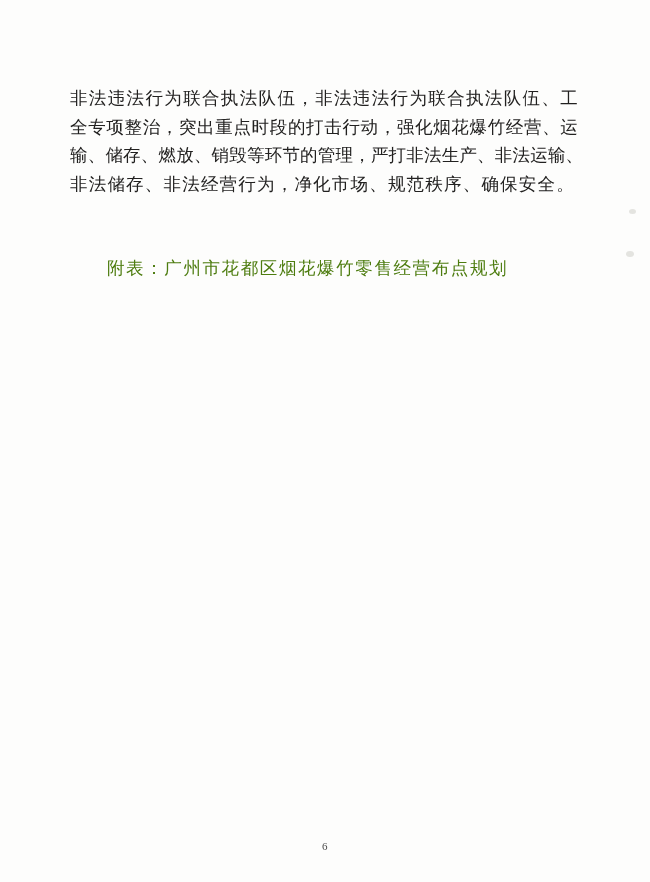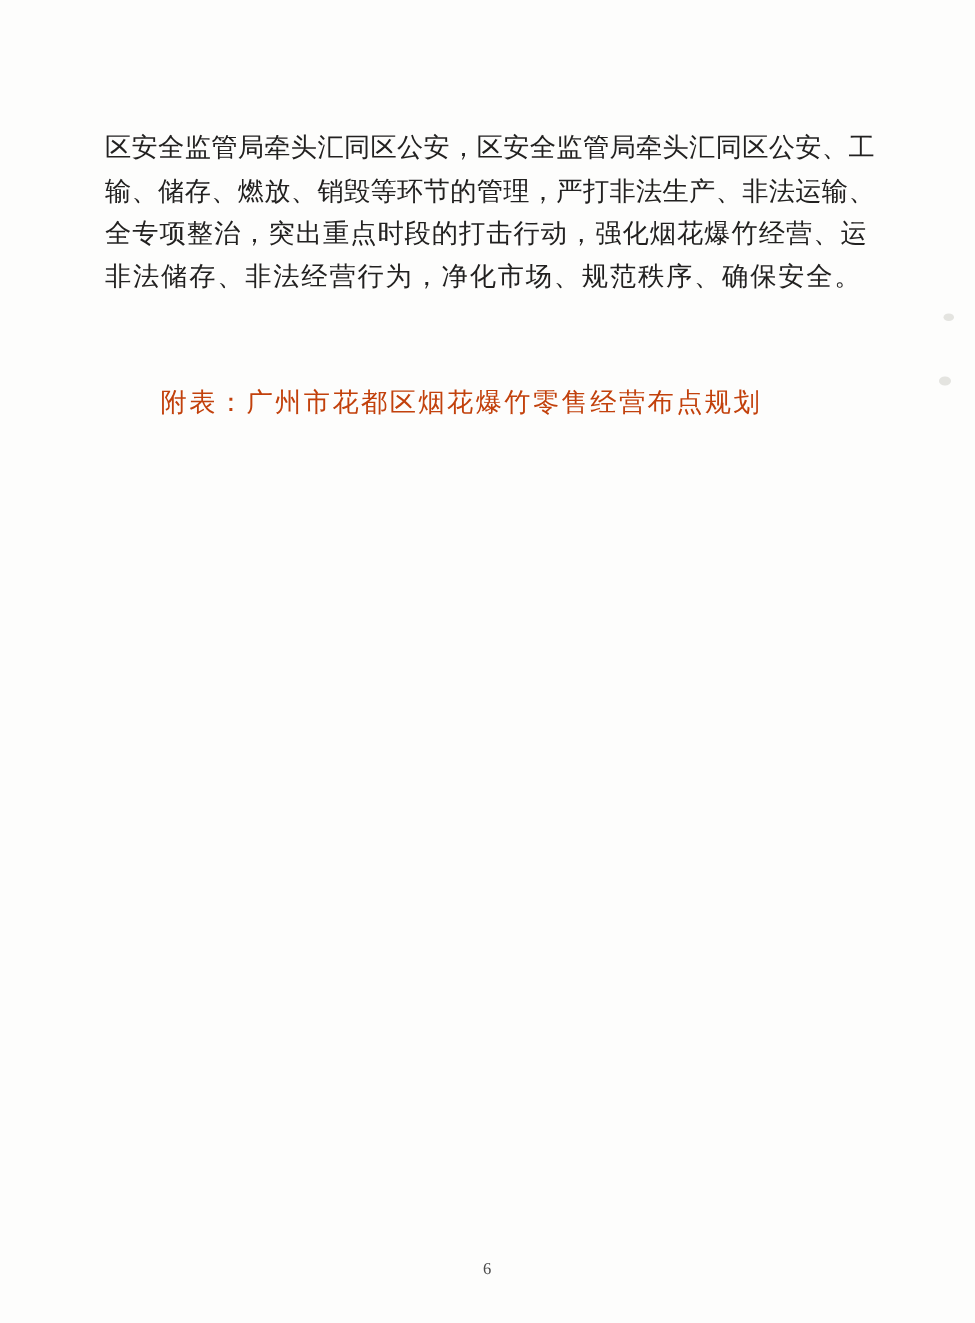--- a/index.html
+++ b/index.html
@@ -40,21 +40,21 @@
   }
   .attachment-line {
     position: absolute;
     left: 70px;
     top: 254px;
     width: 508px;
     font-size: 17.5px;
     line-height: 28.6px;
     padding-left: 37px;
     letter-spacing: 1.6px;
-    color: #c2410c;
+    color: #4d7c0f;
     box-sizing: border-box;
   }
   .page-number {
     position: absolute;
     left: 0;
     top: 840px;
     width: 650px;
     text-align: center;
     font-size: 11px;
     color: #4a4a4a;
@@ -68,23 +68,23 @@
   }
   .artifact-1 { left: 629px; top: 209px; width: 7px; height: 5px; }
   .artifact-2 { left: 626px; top: 251px; width: 8px; height: 6px; }
 </style>
 </head>
 <body>
 
 <div class="page">
 
   <div class="body-text">
-    <div class="para-line">区安全监管局牵头汇同区公安，区安全监管局牵头汇同区公安、工</div>
+    <div class="para-line">非法违法行为联合执法队伍，非法违法行为联合执法队伍、工</div>
+    <div class="para-line">全专项整治，突出重点时段的打击行动，强化烟花爆竹经营、运</div>
     <div class="para-line">输、储存、燃放、销毁等环节的管理，严打非法生产、非法运输、</div>
-    <div class="para-line">全专项整治，突出重点时段的打击行动，强化烟花爆竹经营、运</div>
     <div class="para-line last">非法储存、非法经营行为，净化市场、规范秩序、确保安全。</div>
   </div>
 
   <div class="attachment-line">附表：广州市花都区烟花爆竹零售经营布点规划</div>
 
   <span class="scan-artifact artifact-1"></span>
   <span class="scan-artifact artifact-2"></span>
 
   <div class="page-number">6</div>
 

